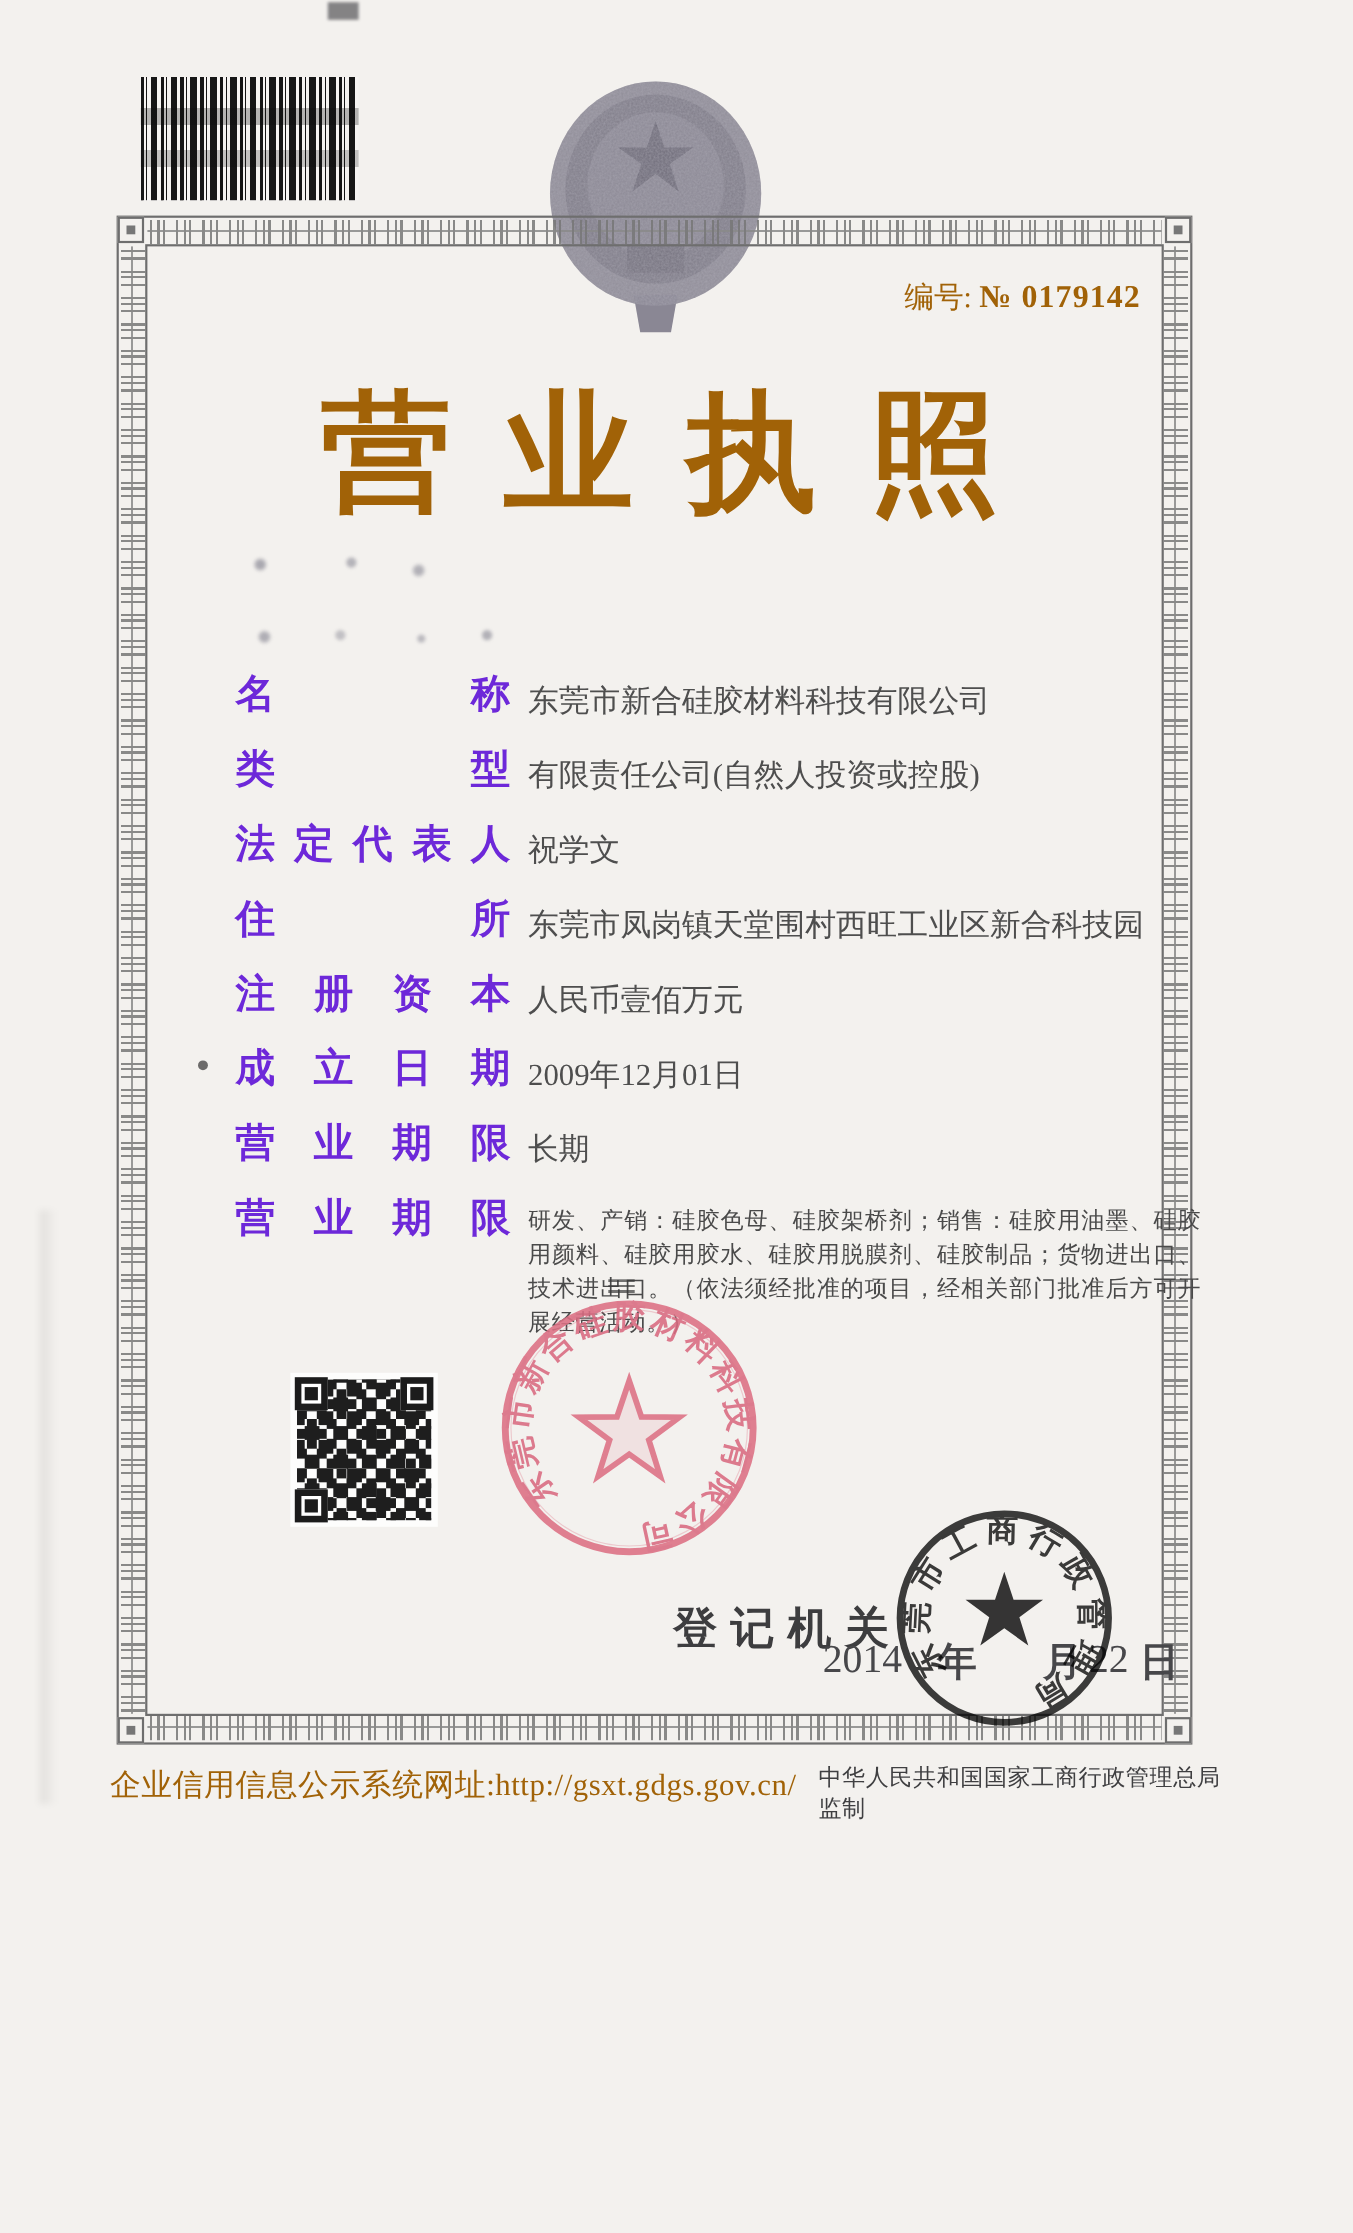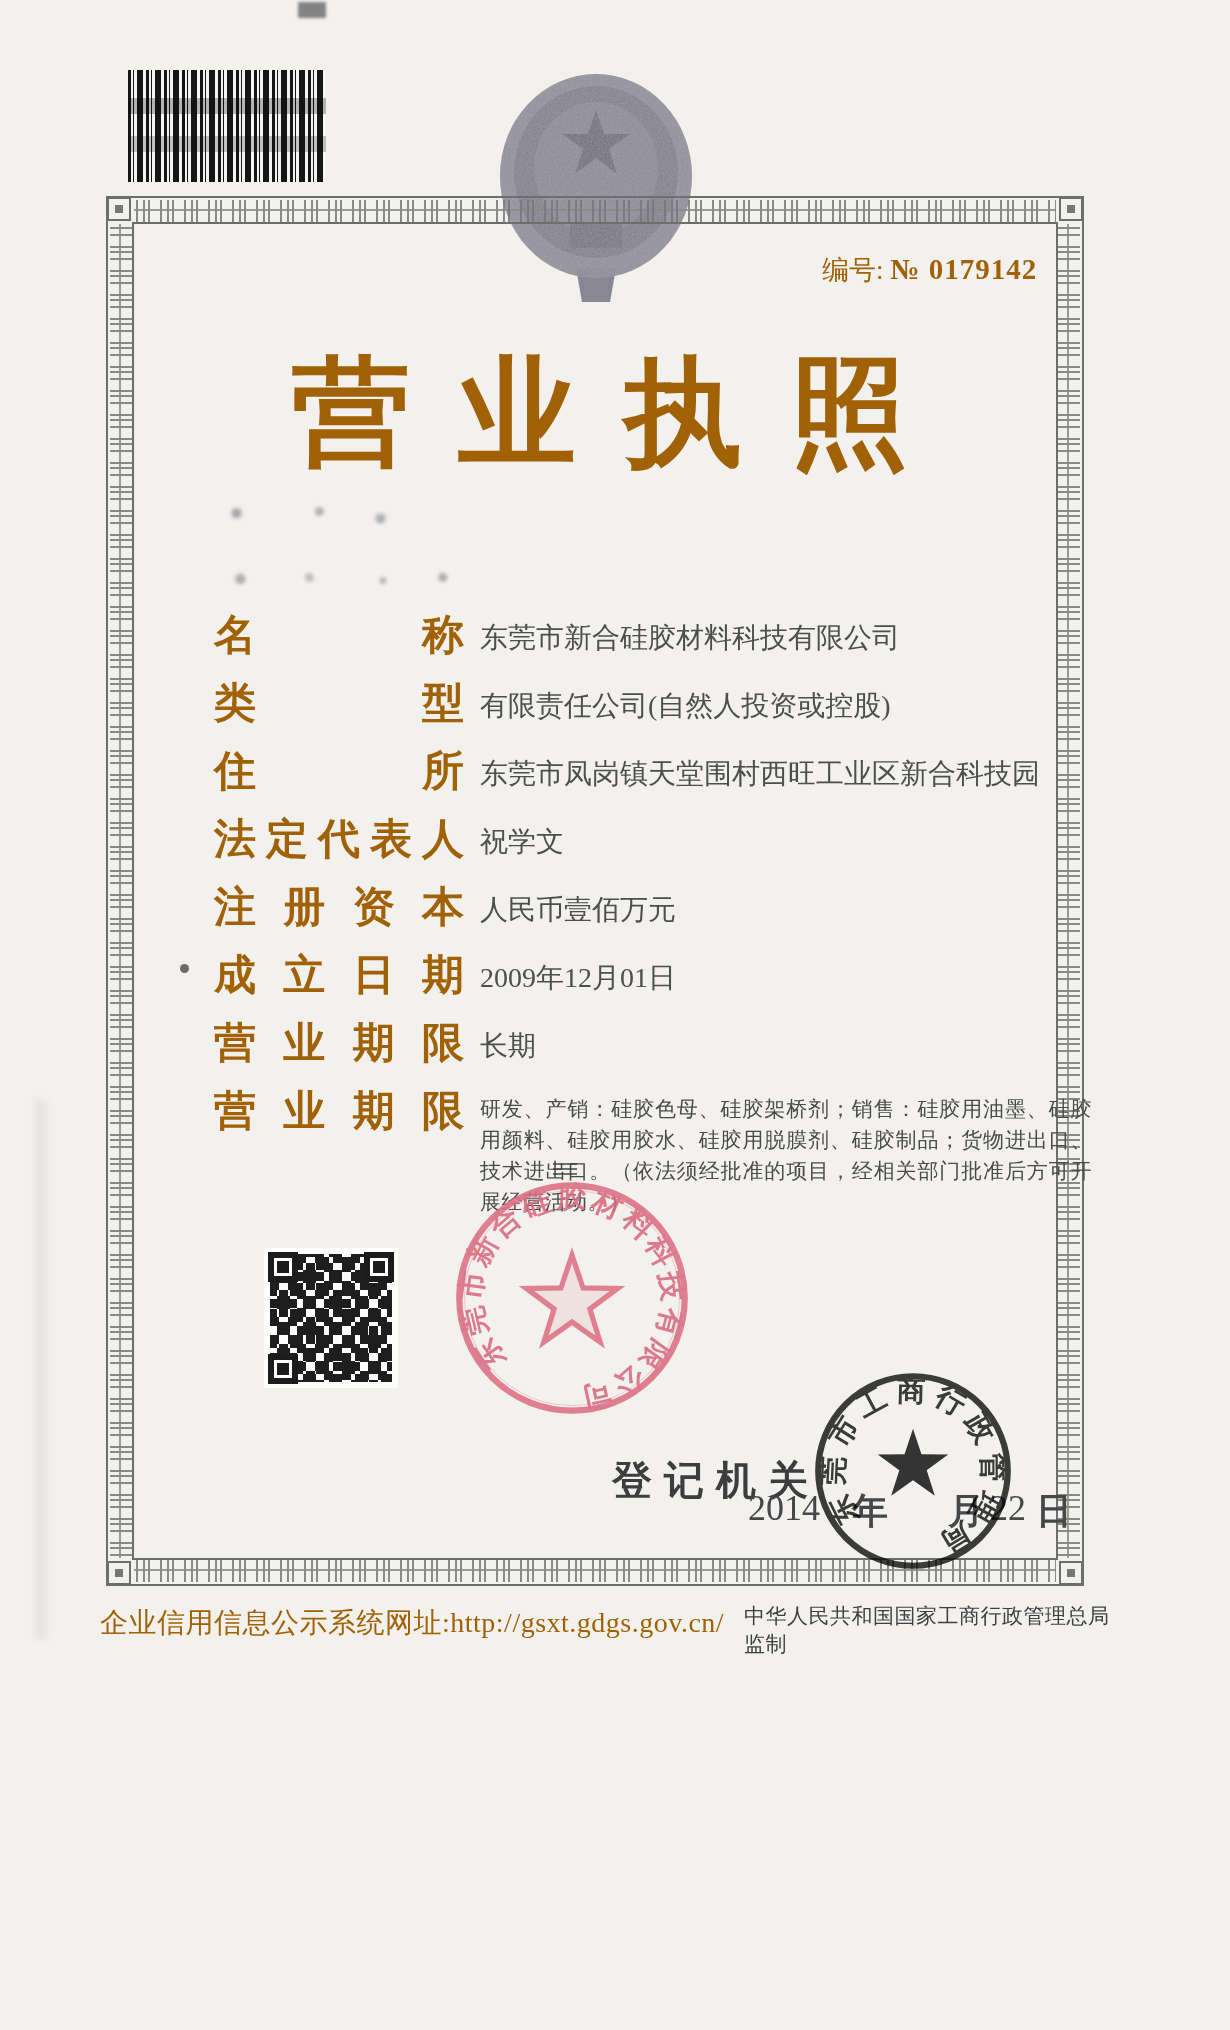--- a/index.html
+++ b/index.html
@@ -54,21 +54,21 @@
     font-family:"Liberation Sans","DejaVu Sans",sans-serif;
     font-size:118px; font-weight:900; letter-spacing:48px; text-indent:48px;
     color:#a16207; line-height:1.2;
   }
   .regline{position:absolute; left:612px; top:530px; white-space:nowrap; color:#555c64;}
   .regline .rl{font-size:34px; letter-spacing:9px; margin-right:26px; color:#5a6066;}
   .regline .rv{font-size:35px; letter-spacing:1px; color:#4c535b;}
   .fields{position:absolute; left:214px; top:612px; width:880px;}
   .frow{display:flex; align-items:flex-start; min-height:68px;}
   .flabel{
-    width:250px; flex:0 0 250px; font-size:42px; font-weight:600; color:#a16207;
+    width:250px; flex:0 0 250px; font-size:36px; font-weight:600; color:#6d28d9;
     text-align:justify; text-align-last:justify; text-justify:inter-character; line-height:1.1;
   }
   .fvalue{margin-left:16px; font-size:28px; color:#4e4e4e; line-height:1.3; padding-top:8px;}
   .fvalue.small{font-size:21px; letter-spacing:.5px; line-height:31px; width:612px; padding-top:6px; color:#4a4a4a; text-align:justify;}
   
   .qr{position:absolute; left:264px; top:1248px; width:134px; height:140px; background:#fdfdfc; padding:4px; box-sizing:border-box;}
   .qr-noise{
     position:absolute; inset:6px;
     background:
       repeating-conic-gradient(#1e1e1e 0 25%, transparent 0 50%) 0px 0px/18px 18px,
@@ -155,26 +155,26 @@
   <div class="fields">
     <div class="frow">
       <div class="flabel">名称</div>
       <div class="fvalue">东莞市新合硅胶材料科技有限公司</div>
     </div>
     <div class="frow">
       <div class="flabel">类型</div>
       <div class="fvalue">有限责任公司(自然人投资或控股)</div>
     </div>
     <div class="frow">
+      <div class="flabel">法定代表人</div>
+      <div class="fvalue">祝学文</div>
+    </div>
+    <div class="frow">
       <div class="flabel">住所</div>
       <div class="fvalue">东莞市凤岗镇天堂围村西旺工业区新合科技园</div>
-    </div>
-    <div class="frow">
-      <div class="flabel">法定代表人</div>
-      <div class="fvalue">祝学文</div>
     </div>
     <div class="frow">
       <div class="flabel">注册资本</div>
       <div class="fvalue">人民币壹佰万元</div>
     </div>
     <div class="frow">
       <div class="flabel">成立日期</div>
       <div class="fvalue">2009年12月01日</div>
     </div>
     <div class="frow">

